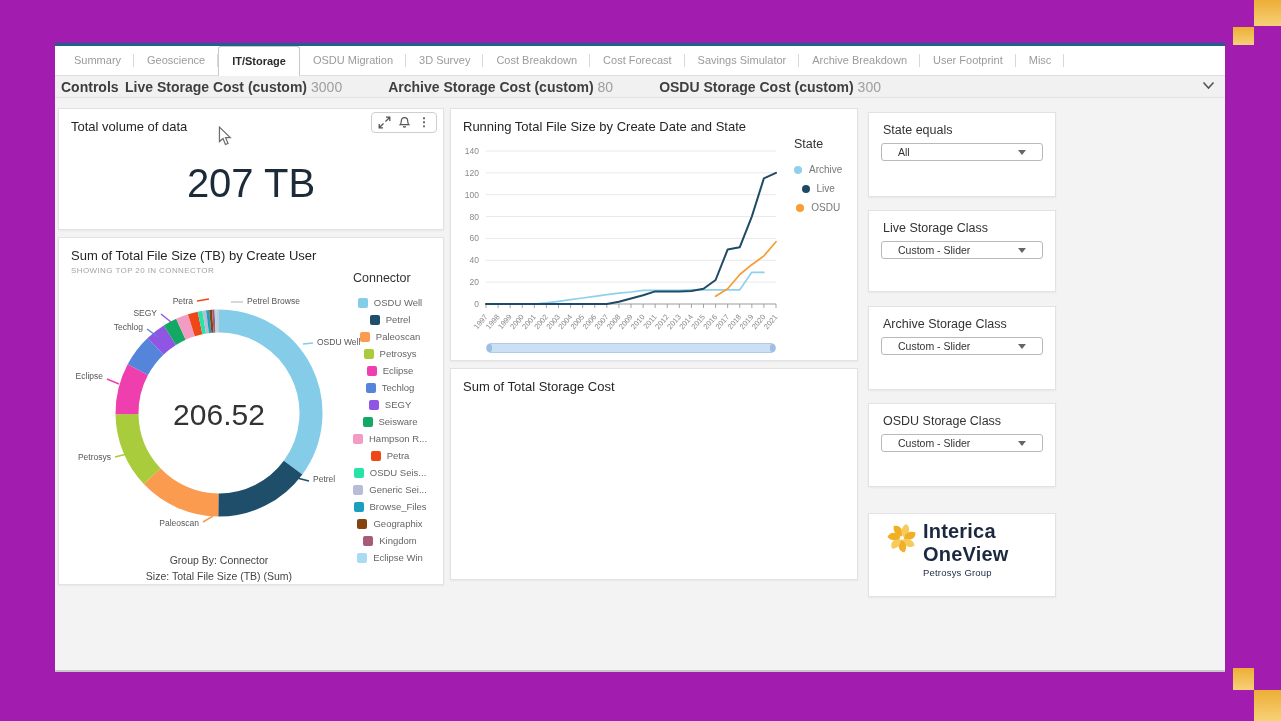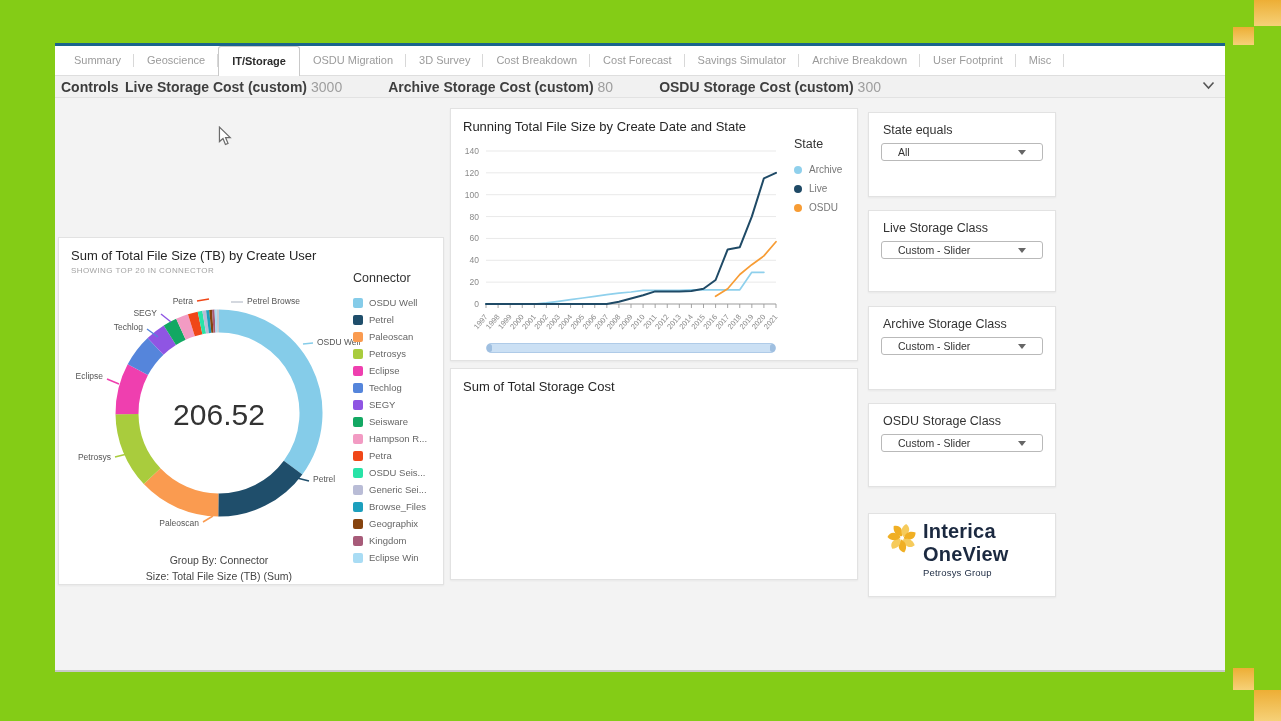--- a/index.html
+++ b/index.html
@@ -1,17 +1,17 @@
 <!DOCTYPE html>
 <html><head>
 <meta charset="utf-8">
 <style>
   html,body{margin:0;padding:0;background:#fff;}
   *{box-sizing:border-box;}
-  .stage{position:relative;width:1281px;height:721px;background:#84cc16;overflow:hidden;
+  .stage{position:relative;width:1281px;height:721px;background:#a21caf;overflow:hidden;
          font-family:"Liberation Sans",sans-serif;color:#333;}
   .deco{position:absolute;background:linear-gradient(180deg,#EDAE35,#F6D178);}
   .topline{position:absolute;left:55px;top:43px;width:1170px;height:3px;background:#1A648C;}
   
   .tabbar{position:absolute;left:55px;top:46px;width:1170px;height:30px;background:#fff;
           border-bottom:1px solid #dedede;display:flex;align-items:stretch;padding-left:6px;}
   .tab{position:relative;padding:0 13px;font-size:11px;line-height:29px;color:#9b9b9b;cursor:pointer;white-space:nowrap;}
   .tab:not(.active)::after{content:"";position:absolute;right:0;top:8px;height:13px;border-right:1px solid #d8d8d8;}
   .tab.active{color:#2b2b2b;font-weight:700;background:#fff;border:1px solid #c9c9c9;border-bottom:none;
               border-radius:3px 3px 0 0;margin-bottom:-1px;z-index:2;}
@@ -31,21 +31,21 @@
   .card-subtitle{position:absolute;left:12px;top:28px;font-size:8px;letter-spacing:.4px;color:#a3a3a3;}
   .kpi-value{position:absolute;left:0;right:0;text-align:center;color:#1D2B38;font-weight:500;}
   
   .vis-toolbar{position:absolute;right:6px;top:3px;display:flex;align-items:center;gap:7px;
                background:#fff;border:1px solid #cfcfcf;border-radius:4px;padding:3px 6px;}
   .vis-toolbar .ticon{width:13px;height:13px;display:block;cursor:pointer;}
   .vis-toolbar .dots{font-size:12px;font-weight:700;color:#555;line-height:13px;cursor:pointer;}
   
   .legend{position:absolute;font-size:9.5px;color:#666;}
   .legend-title{font-size:12.5px;color:#333;margin-bottom:9px;}
-  .legend-row{display:flex;align-items:center;height:17px;cursor:pointer;white-space:nowrap;}
+  .legend-row{display:flex;align-items:center;height:17px;cursor:pointer;white-space:nowrap;justify-content:center;}
   .legend-row .sw{width:10px;height:10px;border-radius:2px;margin-right:6px;flex:0 0 auto;}
   .legend-row .dot{width:8px;height:8px;border-radius:50%;margin-right:7px;flex:0 0 auto;}
   .legend-row.lg{height:19px;font-size:10px;color:#777;}
   
   .donut-center{position:absolute;left:60px;top:160px;width:200px;text-align:center;
                 font-size:30px;font-weight:500;color:#333;}
   .donut-footer{position:absolute;left:20px;top:314px;width:280px;text-align:center;
                 font-size:10.5px;color:#454545;line-height:16px;}
   
   .range-scrollbar{position:absolute;left:35px;top:234px;width:290px;height:10px;background:#CBE0F4;
@@ -99,20 +99,34 @@
         <div class="control-item"><b>Archive Storage Cost (custom)</b><span>80</span></div>
         <div class="control-item"><b>OSDU Storage Cost (custom)</b><span>300</span></div>
       </div>
     <svg class="controls-chevron" width="13" height="9" viewBox="0 0 13 9">
       <path d="M1.5,1.5 L6.5,7 L11.5,1.5" fill="none" stroke="#555" stroke-width="1.6"></path>
     </svg>
   </div>
 
   <div class="sheet"></div>
 
+  <div class="card" style="left:58px;top:108px;width:386px;height:122px;">
+    <div class="card-title">Total volume of data</div>
+    <div class="vis-toolbar">
+      <svg class="ticon" viewBox="0 0 13 13">
+        <path d="M8,1.2 H11.8 V5 M11.8,1.2 L7.5,5.5 M5,11.8 H1.2 V8 M1.2,11.8 L5.5,7.5" fill="none" stroke="#555" stroke-width="1.3"></path>
+      </svg>
+      <svg class="ticon" viewBox="0 0 13 13">
+        <path d="M6.5,1.6 C4.4,1.6 3.3,3.2 3.3,5 C3.3,7.6 2.2,8.6 2.2,8.6 H10.8 C10.8,8.6 9.7,7.6 9.7,5 C9.7,3.2 8.6,1.6 6.5,1.6 Z" fill="none" stroke="#555" stroke-width="1.2"></path>
+        <path d="M5.3,10.3 A1.3,1.3 0 0 0 7.7,10.3" fill="none" stroke="#555" stroke-width="1.2"></path>
+      </svg>
+      <span class="dots">⋮</span>
+    </div>
+    <div class="kpi-value" style="top:52px;font-size:40px;">207 TB</div>
+  </div>
 
   <div class="card" style="left:58px;top:237px;width:386px;height:348px;">
     <div class="card-title">Sum of Total File Size (TB) by Create User</div>
     <div class="card-subtitle">SHOWING TOP 20 IN CONNECTOR</div>
     <svg id="donut-svg" width="386" height="348" style="position:absolute;left:0;top:0;">
         <path d="M160,83 A92,92 0 0 1 234.06927086561947,229.56870085896765" fill="none" stroke="#85CCE9" stroke-width="23"></path>
         <path d="M234.06927086561947,229.56870085896765 A92,92 0 0 1 159.3282418225569,266.997547472479" fill="none" stroke="#1F4E6B" stroke-width="23"></path>
         <path d="M159.3282418225569,266.997547472479 A92,92 0 0 1 93.14141323363148,238.19754248073235" fill="none" stroke="#FA9B50" stroke-width="23"></path>
         <path d="M93.14141323363148,238.19754248073235 A92,92 0 0 1 68.00647615827805,176.09159112424683" fill="none" stroke="#A9CC3D" stroke-width="23"></path>
         <path d="M68.00647615827805,176.09159112424683 A92,92 0 0 1 78.83110445803452,131.6916821326723" fill="none" stroke="#EF3FAF" stroke-width="23"></path>

